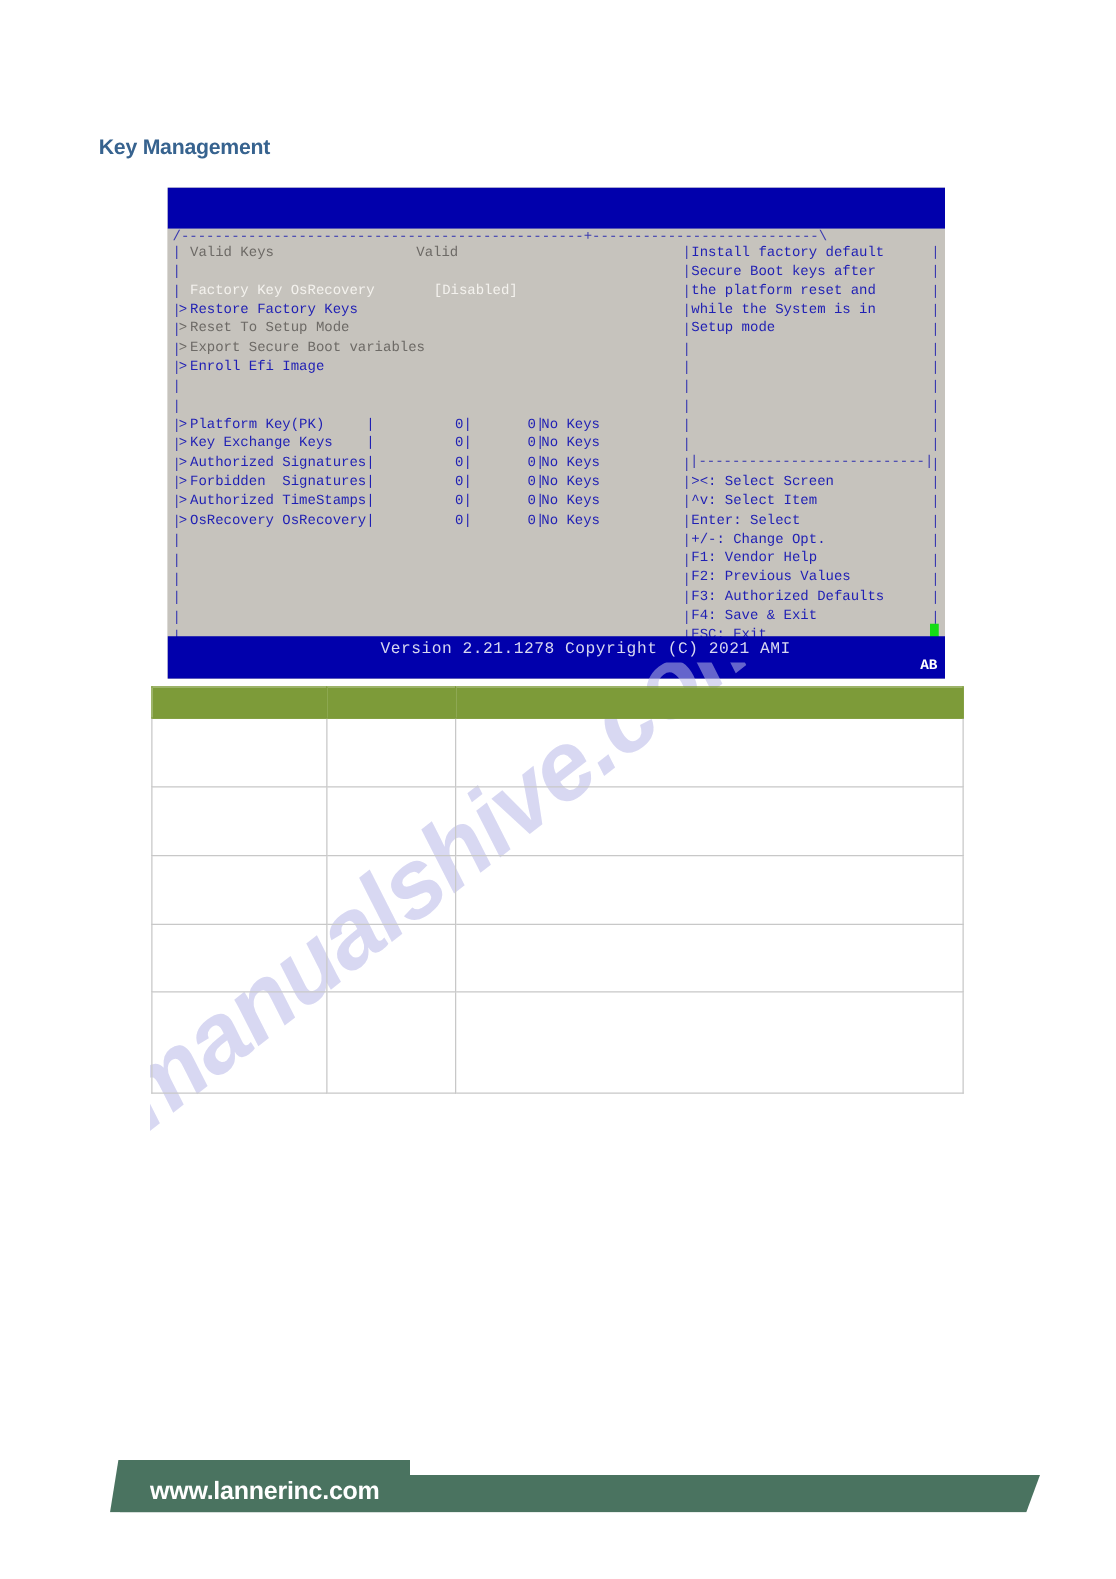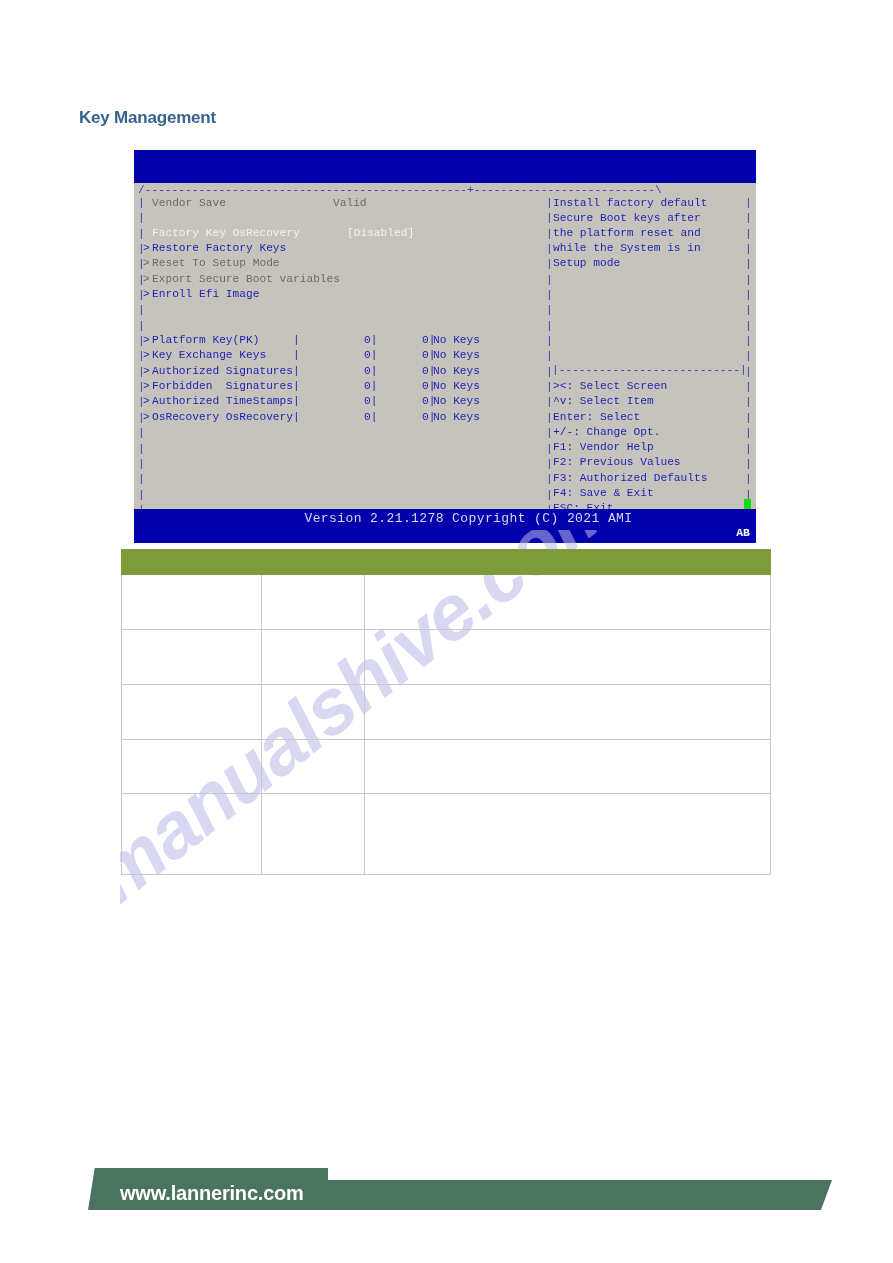--- a/index.html
+++ b/index.html
@@ -329,21 +329,21 @@
 |
 |
 |
 |
 |
 |
 |
 |
 </div>
 
-    <div class="lrow gray" style="top:13px">Vendor Save</div>
+    <div class="lrow gray" style="top:13px">Valid Keys</div>
     <div class="lrow gray" style="top:13px;left:199px">Valid</div>
 
     <div class="lrow white" style="top:43px">Factory Key OsRecovery</div>
     <div class="lrow white" style="top:43px;left:213px">[Disabled]</div>
 
     <div class="larrow b" style="top:58px">&gt; </div>
     <div class="lrow blue" style="top:58px">Restore Factory Keys</div>
 
     <div class="larrow" style="top:73px">&gt; </div>
     <div class="lrow gray" style="top:73px">Reset To Setup Mode</div>

